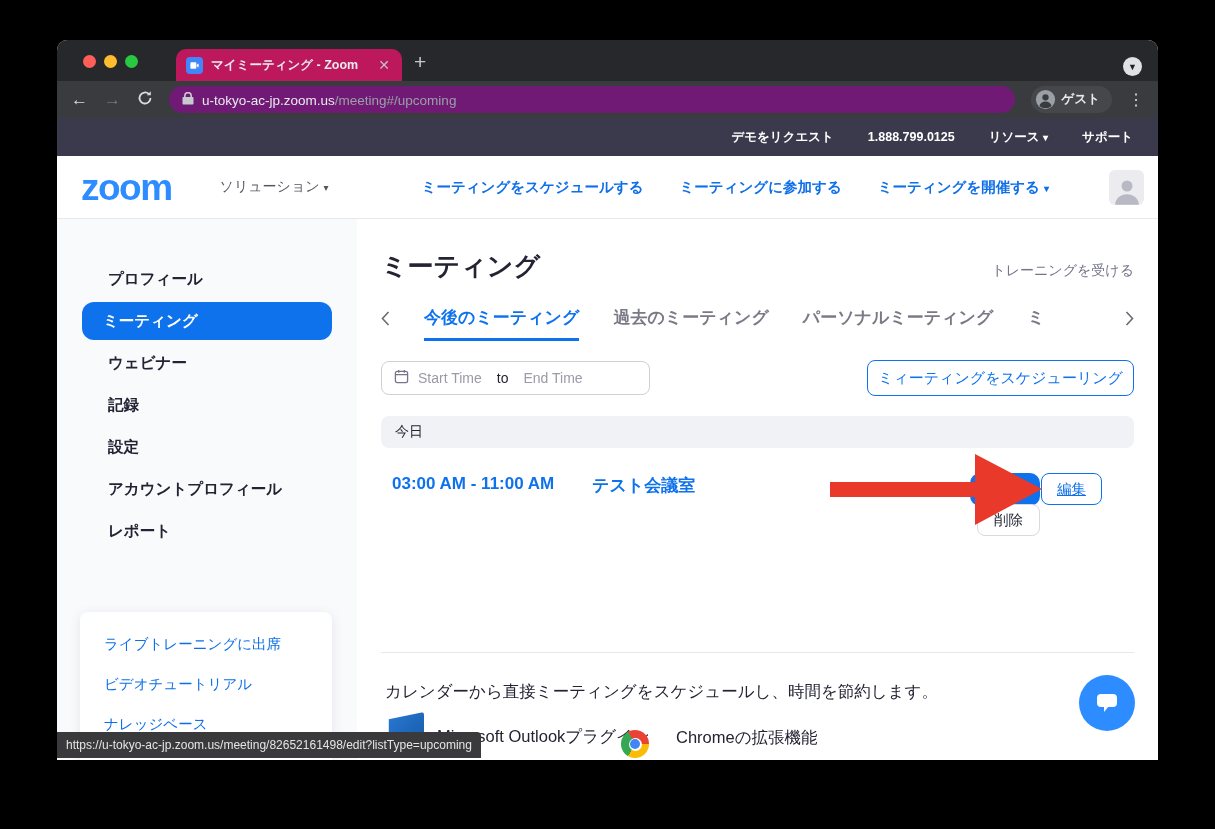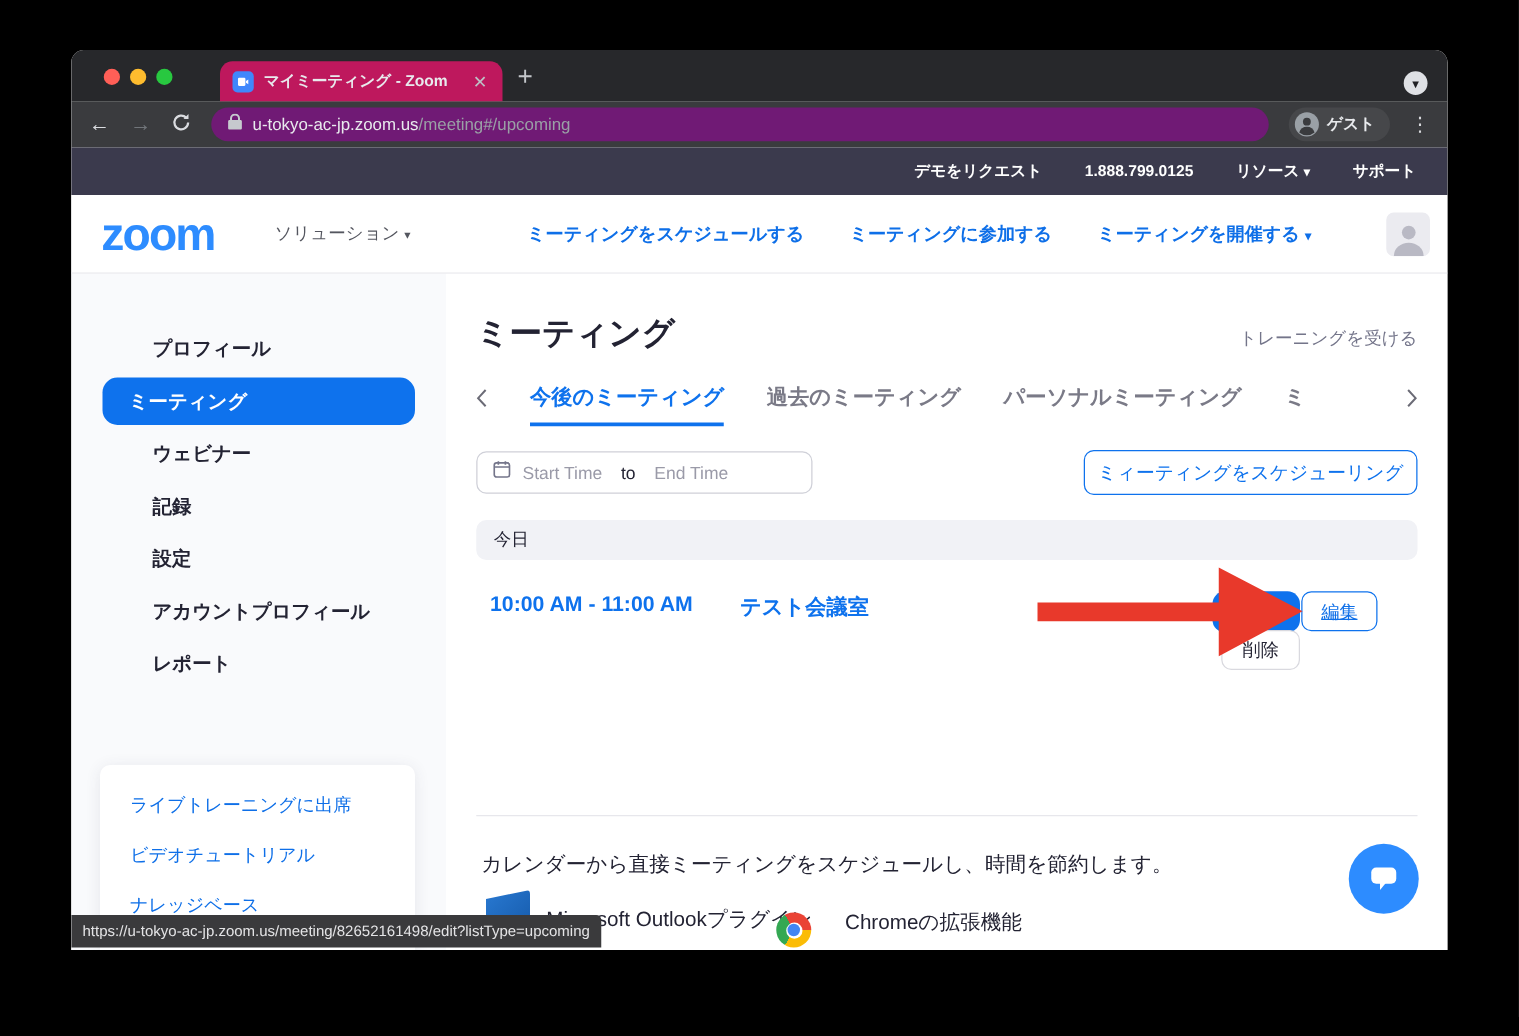--- a/index.html
+++ b/index.html
@@ -53,21 +53,21 @@
   .caret { font-size:10px; }
   .headnav { margin-left:auto; display:flex; align-items:center; gap:36px; }
   .headnav a { color:#0e6fe8; font-size:14.5px; font-weight:bold; text-decoration:none; white-space:nowrap; }
   .avatar { width:35px; height:35px; border-radius:6px; background:#ebebf0; margin-left:24px;
             display:flex; align-items:flex-end; justify-content:center; overflow:hidden; }
 
   
   .pagebody { flex:1; display:flex; min-height:0; }
   .sidebar { width:300px; background:#f9fafc; position:relative; flex:none; }
   .snav { padding-top:39px; }
-  .snav-item { height:42px; display:flex; align-items:center; padding-left:65px;
+  .snav-item { height:42px; display:flex; align-items:center; padding-left:51px;
                color:#232333; font-size:15.5px; font-weight:bold; }
   .snav-item.active { background:#0e72ed; color:#fff; margin:2px 25px; height:38px;
                       border-radius:12px; padding-left:21px; }
   .sfoot { position:absolute; left:23px; right:25px; top:393px; bottom:0; background:#fff;
            border-radius:8px 8px 0 0; box-shadow:0 2px 12px rgba(60,60,90,.10);
            padding:23px 24px; }
   .sfoot a { display:block; color:#0e6fe8; font-size:14.5px; text-decoration:none; margin-bottom:21px; }
 
   .main { flex:1; background:#fff; position:relative; padding:0 24px; min-width:0; }
   .titlerow { margin-top:30px; display:flex; align-items:baseline; justify-content:space-between; }
@@ -256,21 +256,21 @@
           <span class="ph">Start Time</span>
           <span class="to">to</span>
           <span class="ph">End Time</span>
         </div>
         <button class="schedule-btn">ミィーティングをスケジューリング</button>
       </div>
 
       <div class="todaybar">今日</div>
 
       <div class="meetrow">
-        <span class="mtime">10:00 AM - 11:00 AM</span>
+        <span class="mtime">03:00 AM - 11:00 AM</span>
         <a class="mtopic" href="#">テスト会議室</a>
         <button class="btn-start"></button>
         <button class="btn-edit">編集</button>
         <button class="btn-del">削除</button>
         <svg class="arrow-svg" width="220" height="78" viewBox="0 0 220 78">
           <polygon points="5,31 150,31 150,3 217,38 150,74 150,46 5,46" fill="#e8392b"></polygon>
         </svg>
       </div>
 
       <div class="divider"></div>

